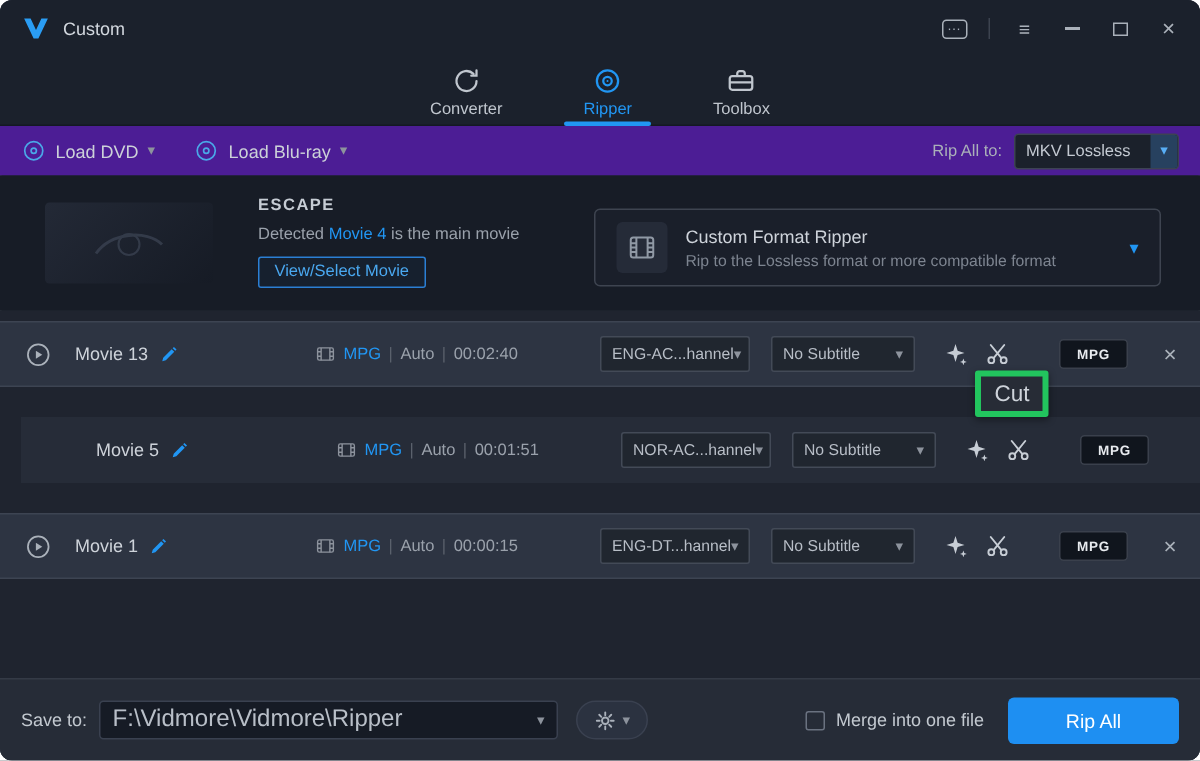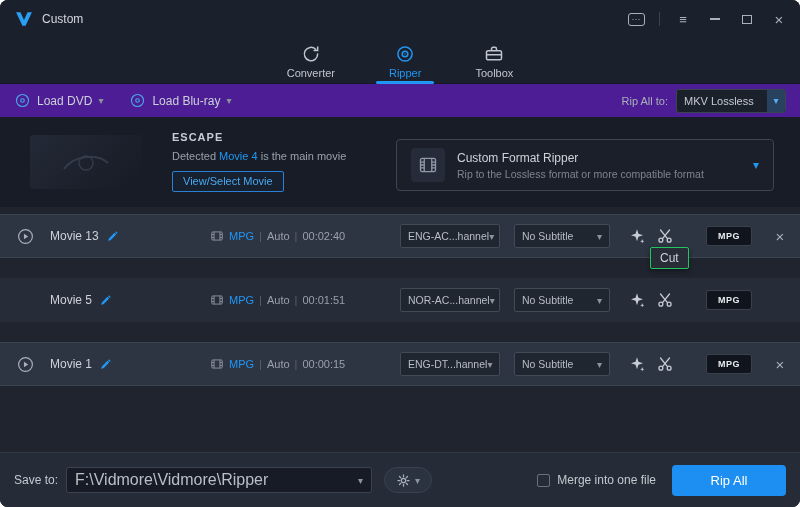--- a/index.html
+++ b/index.html
@@ -68,21 +68,21 @@
   .cf-texts { flex:1; }
   .cf-title { font-size:12px; color:#ced3da; margin-bottom:3px; }
   .cf-sub { font-size:10.5px; color:#7d8490; }
   .cf-arrow { color:#2196f3; font-size:12px; }
 
   
   .rows { position:absolute; top:207px; left:0; right:0; height:245px; background:#1f242f; }
   .movie-row { position:absolute; left:0; right:0; height:44px; display:flex; align-items:center;
                padding:0 10px 0 16px; cursor:default; }
   .movie-row.light { background:#2d3442; border-top:1px solid #3d4452; border-bottom:1px solid #3d4452; }
-  .movie-row.mid { background:#262c38; }
+  .movie-row.mid { background:#262c38;margin-left:14px; }
   .row1 { top:7px; } .row2 { top:71px; } .row3 { top:135px; }
   .play { width:24px; color:#aab1ba; } .play svg { width:19px; height:19px; display:block; }
   .play.hidden { visibility:hidden; }
   .name-wrap { width:160px; display:flex; align-items:center; gap:7px; margin-left:10px; }
   .mname { color:#ced3da; font-size:12px; }
   .pencil { color:#2196f3; } .pencil svg { width:13px; height:13px; display:block; }
   .finfo { width:190px; display:flex; align-items:center; gap:5px; color:#9aa1ab; font-size:11px; }
   .finfo .film-ic { color:#8d939d; display:flex; } .finfo .film-ic svg { width:14px; height:14px; }
   .finfo .blue { color:#2196f3; }
   .finfo .sep { color:#5a616c; }
@@ -91,22 +91,22 @@
             font-size:10.5px; color:#b8bec7; cursor:default; white-space:nowrap; overflow:hidden; }
   .select.audio { width:100px; }
   .select.sub { width:96px; margin-left:14px; }
   .row-icon { margin-left:18px; color:#c7cdd5; display:flex; } .row-icon svg { width:18px; height:18px; }
   .row-icon + .row-icon { margin-left:10px; }
   .badge { margin-left:32px; width:46px; height:20px; background:#10151d; border:1px solid #3a404c;
            border-radius:3px; display:flex; align-items:center; justify-content:center;
            font-size:9px; font-weight:bold; color:#e8ebef; letter-spacing:.5px; cursor:default; }
   .remove { margin-left:auto; color:#aab1ba; font-size:15px; width:20px; text-align:center; cursor:default; }
   .remove.hidden { visibility:hidden; }
-  .cut-tooltip { position:absolute; left:650px; top:40px; background:#272c36; border:1px solid #22c55e;
-                 color:#ced3da; font-size:12px; padding:3px 9px; border-radius:2px; box-shadow:0 2px 5px rgba(0,0,0,.4); }
+  .cut-tooltip { position:absolute; left:650px; top:40px; background:#272c36; border:4px solid #22c55e;
+                 color:#ced3da; font-size:15px; padding:3px 9px; border-radius:2px; box-shadow:0 2px 5px rgba(0,0,0,.4); }
 
   
   .footer { position:absolute; left:0; right:0; bottom:0; height:55px; background:#262c37;
             border-top:1px solid #343a46; display:flex; align-items:center; padding:0 14px; }
   .saveto-label { color:#c3c9d0; margin-right:8px; }
   .path-box { width:306px; height:26px; background:#161b25; border:1px solid #3a4150; border-radius:3px;
               display:flex; align-items:center; padding:0 8px; }
   .path-box input { flex:1; background:transparent; border:none; outline:none; color:#b9bfc8;
               font-family:inherit; font-size:16px; }
   .gear-btn { margin-left:12px; width:48px; height:26px; background:#2b3240; border:1px solid #3a4150;

